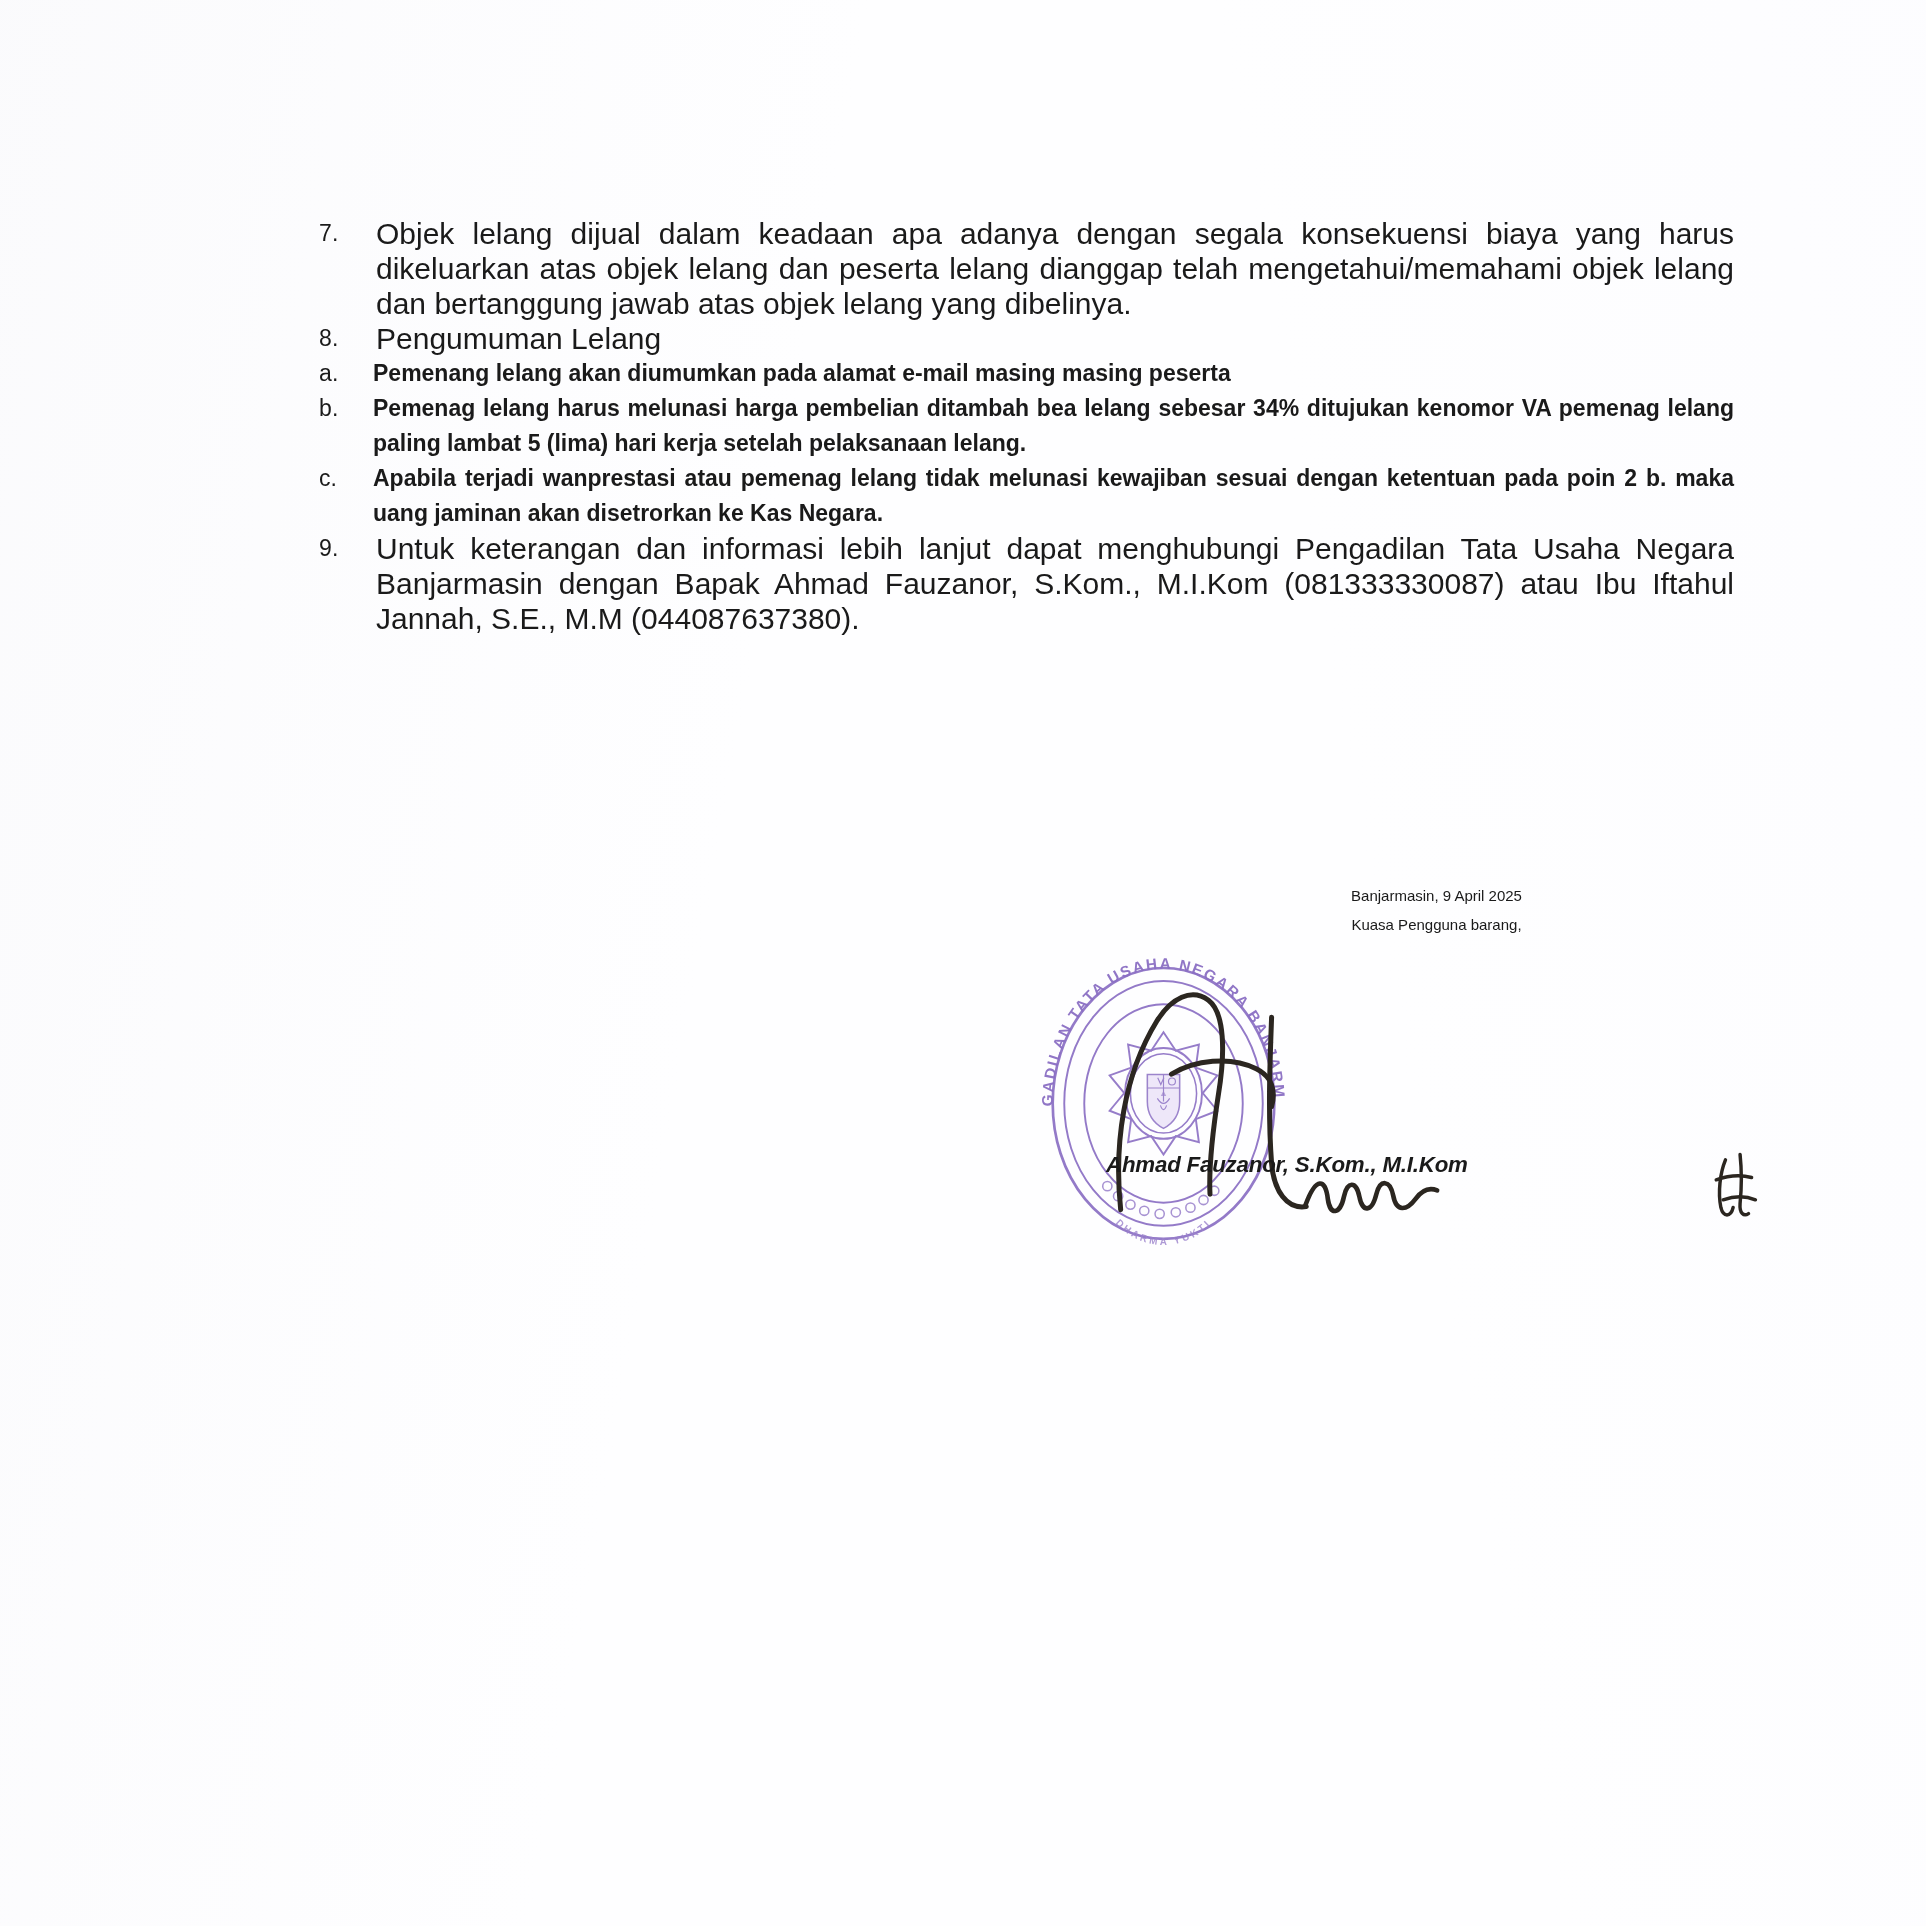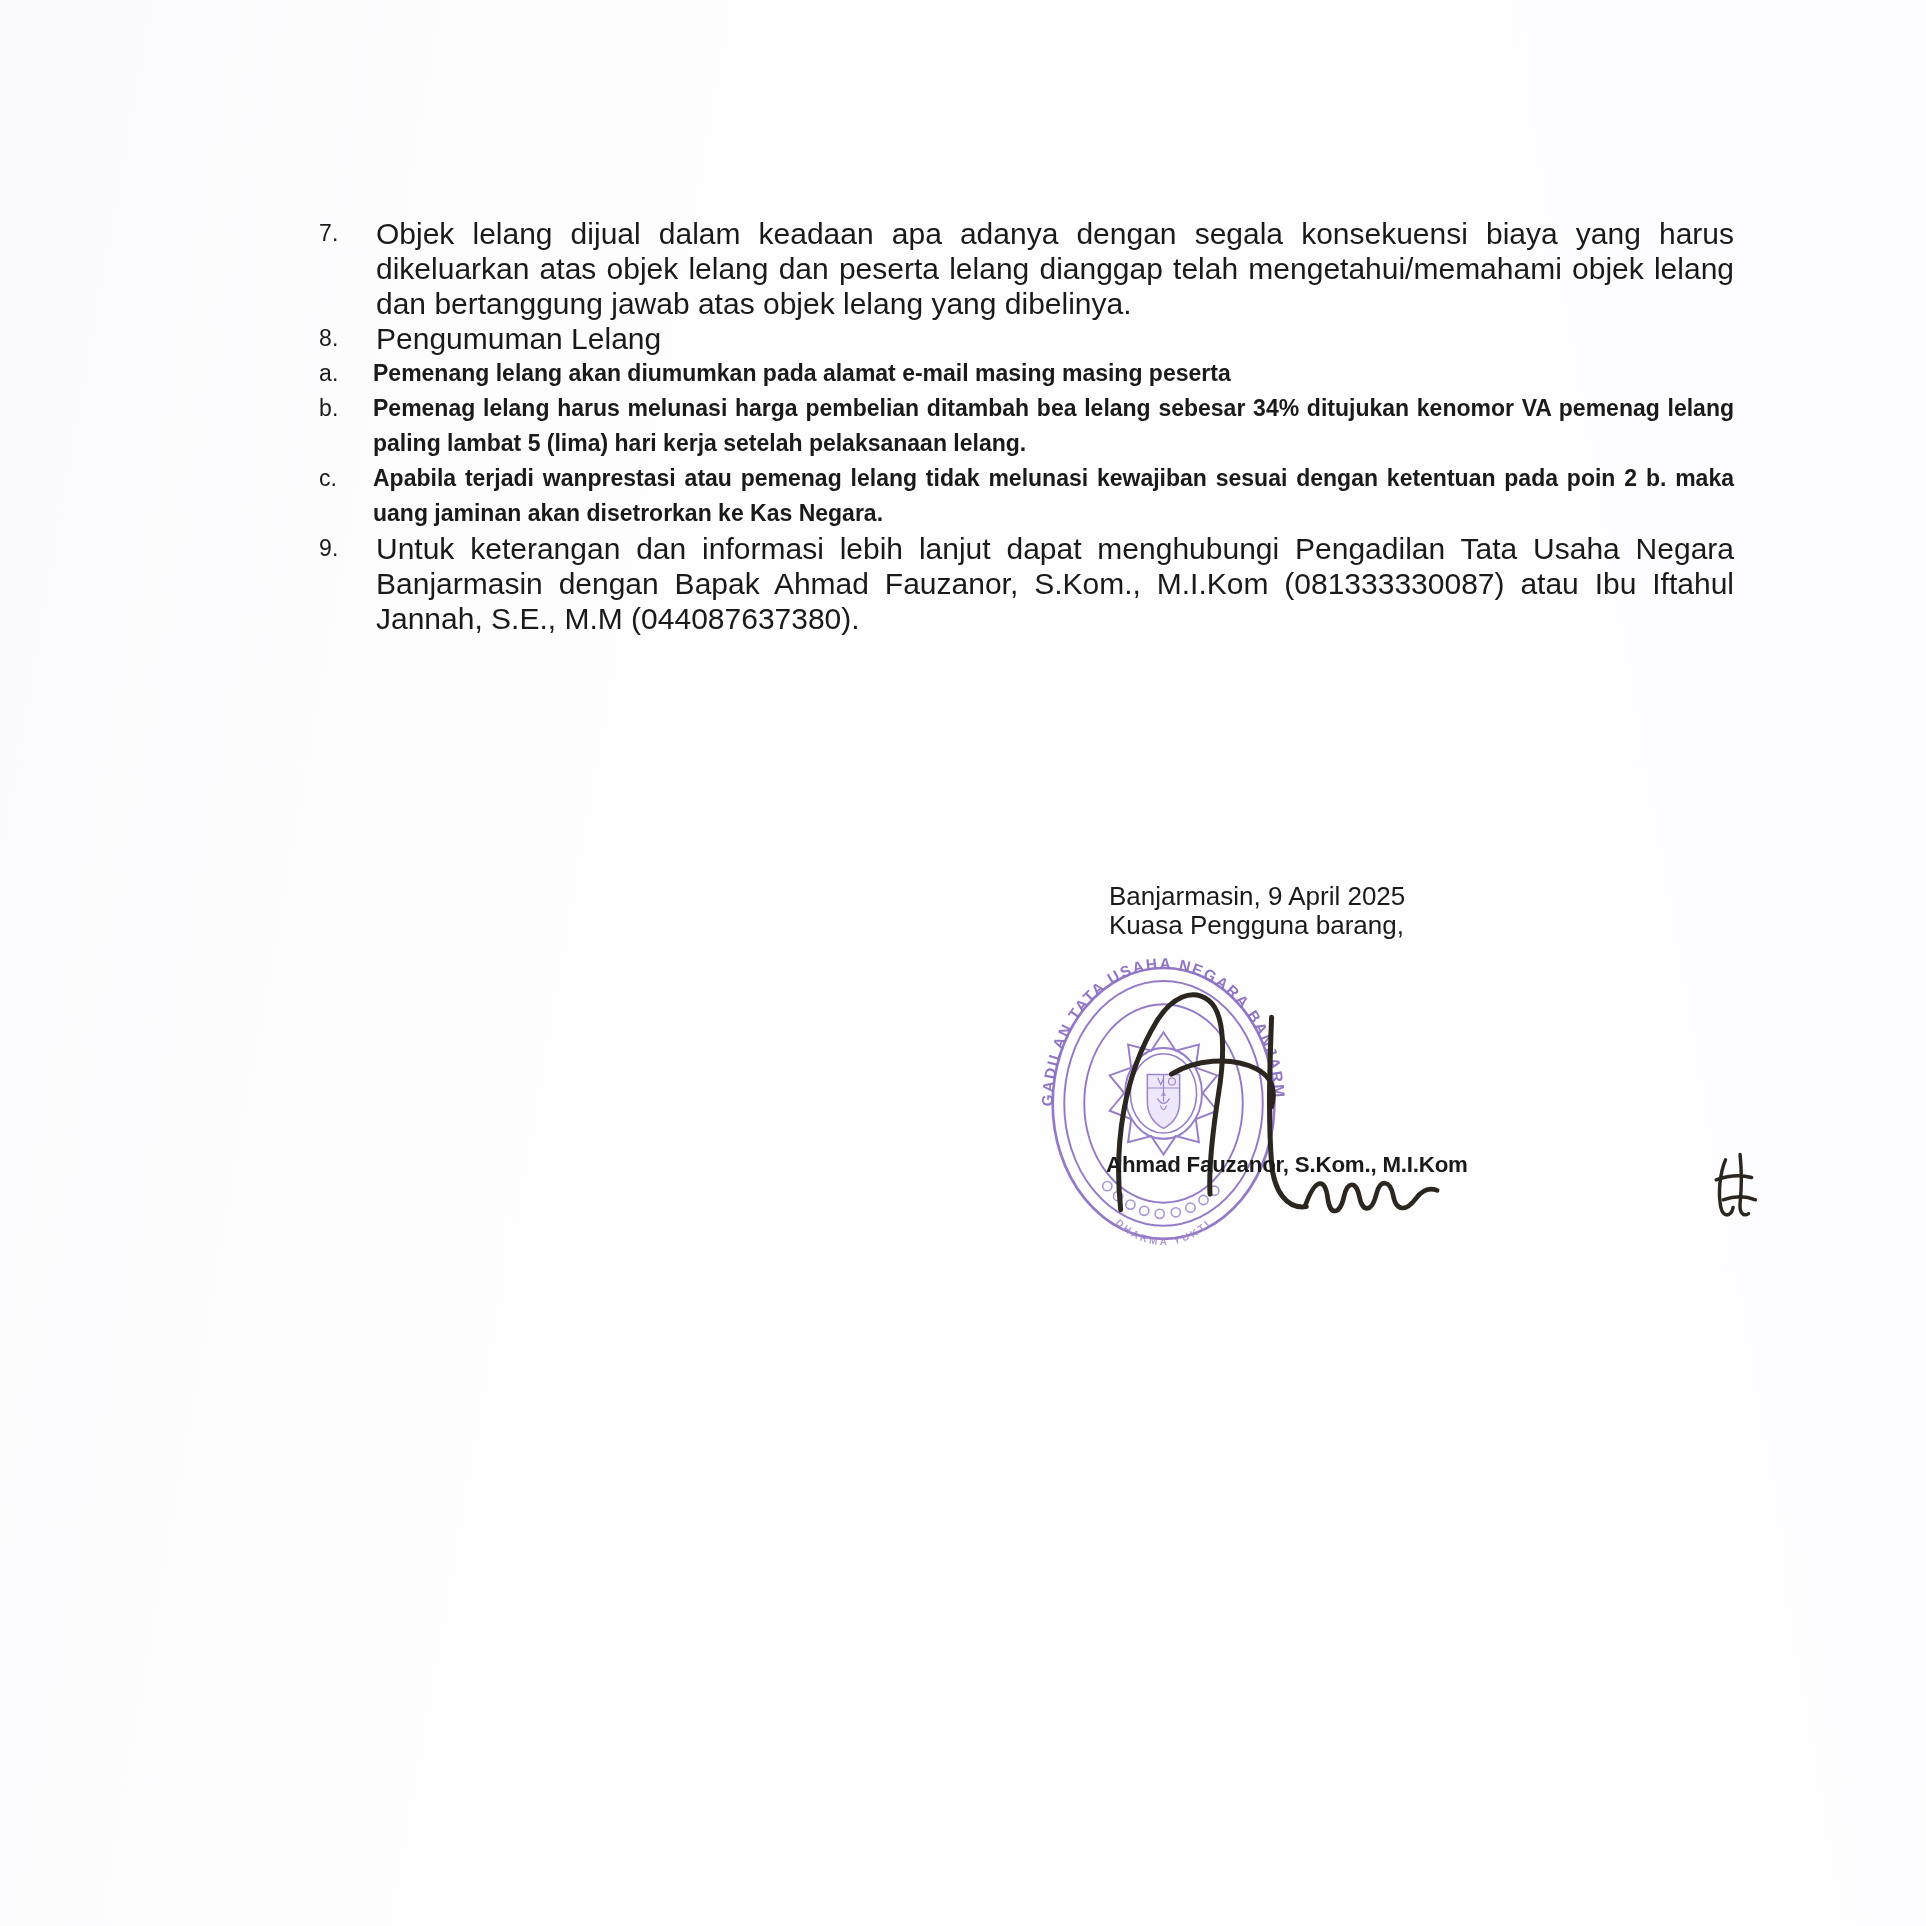--- a/index.html
+++ b/index.html
@@ -85,32 +85,34 @@
   }
 
   
   .sign-block {
     position: absolute;
     left: 1109px;
     top: 882px;
     width: 655px;
   }
   .sign-line {
-    font-size: 26px;
+    font-size: 15px;
     line-height: 28.5px;
     white-space: nowrap;
+    text-align: center;
   }
 
   .sign-name-row {
     position: absolute;
     left: 1106px;
     top: 1152px;
     display: flex;
     align-items: center;
     white-space: nowrap;
+    font-style: italic;
   }
   .sign-name {
     font-size: 22.3px;
     font-weight: bold;
     letter-spacing: -0.2px;
   }
 
   
   .seal-wrap {
     position: absolute;

